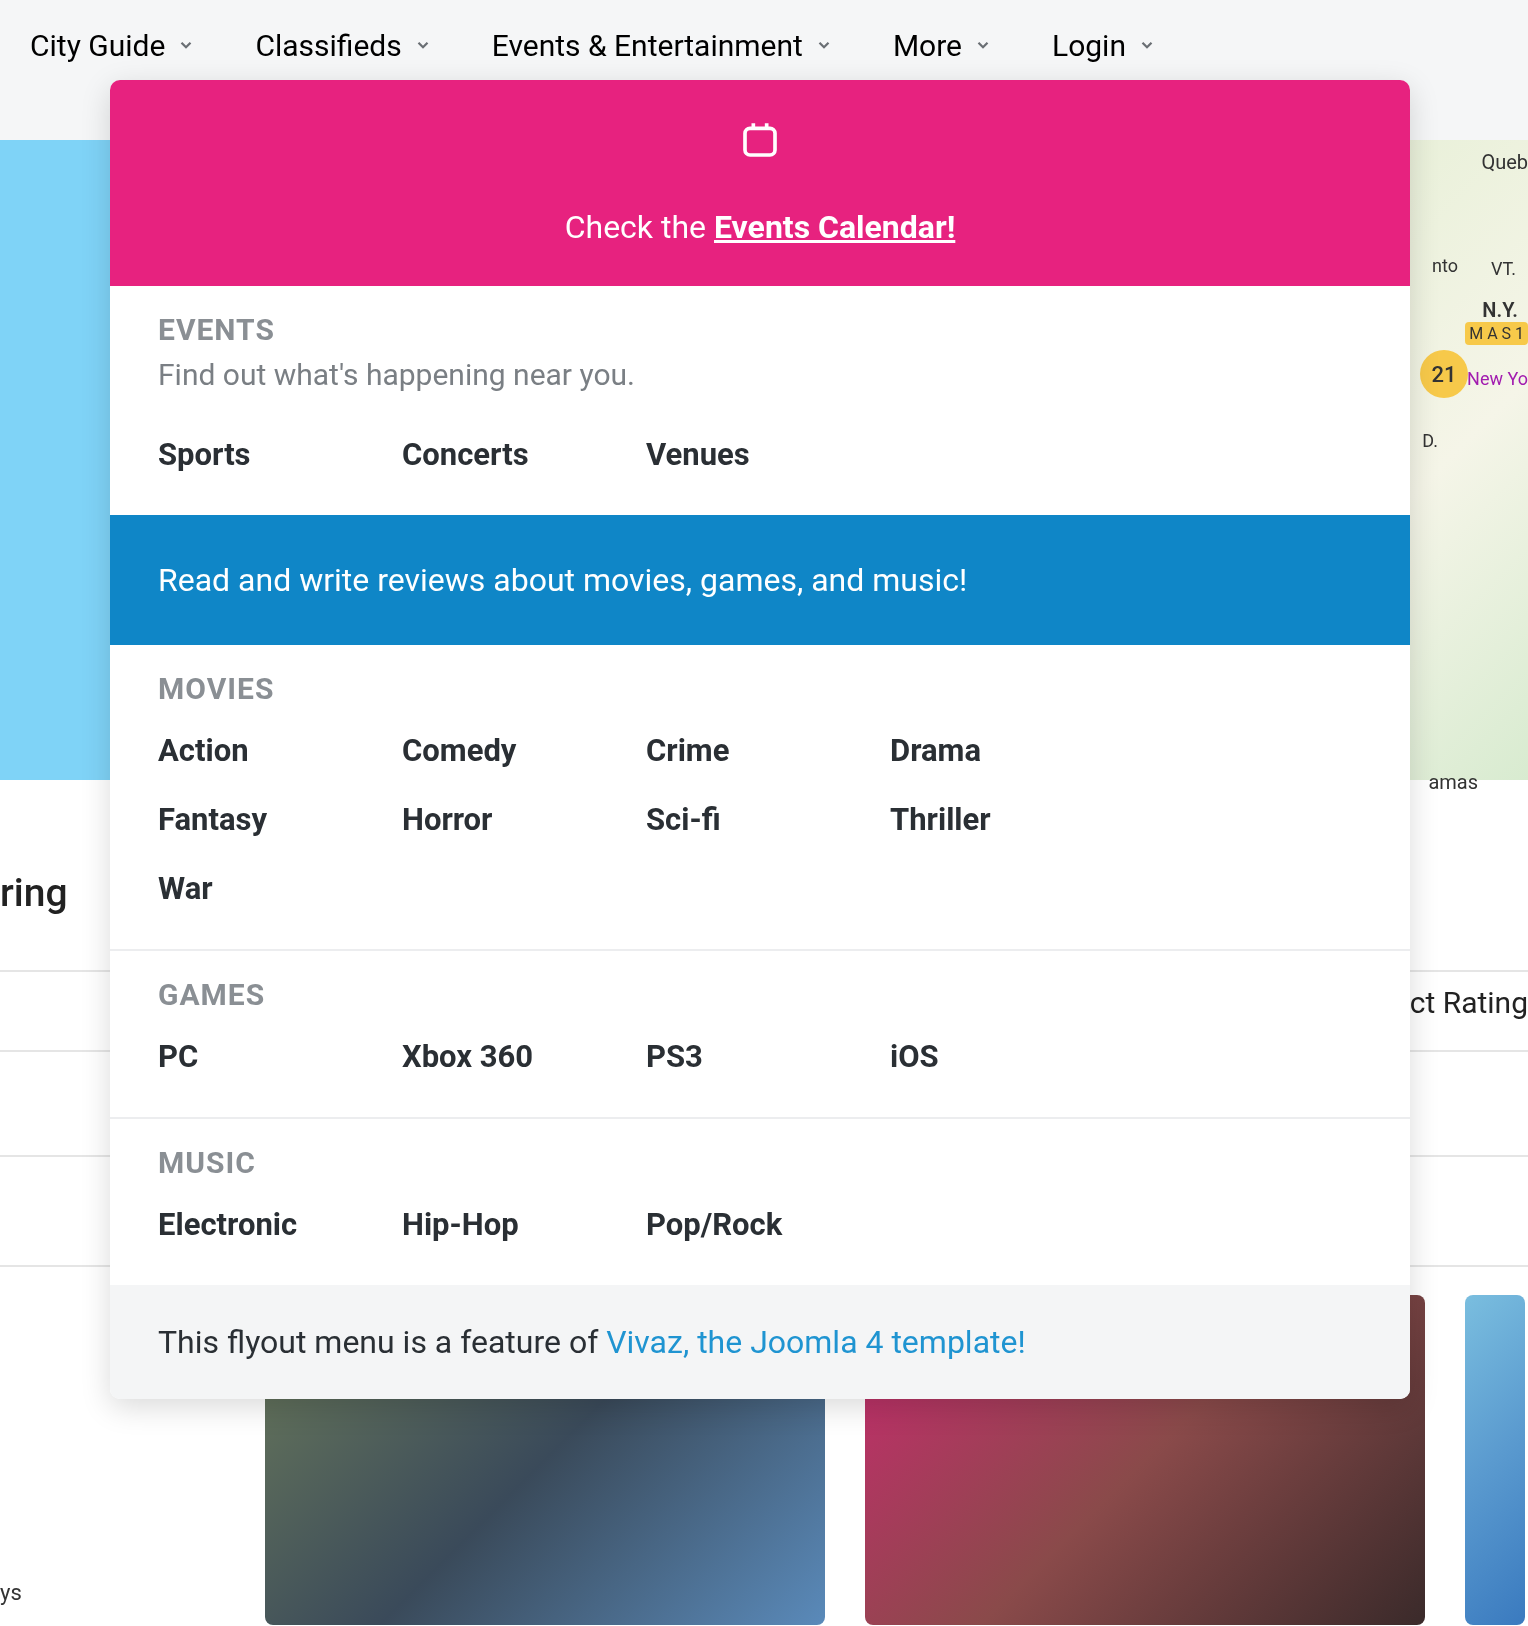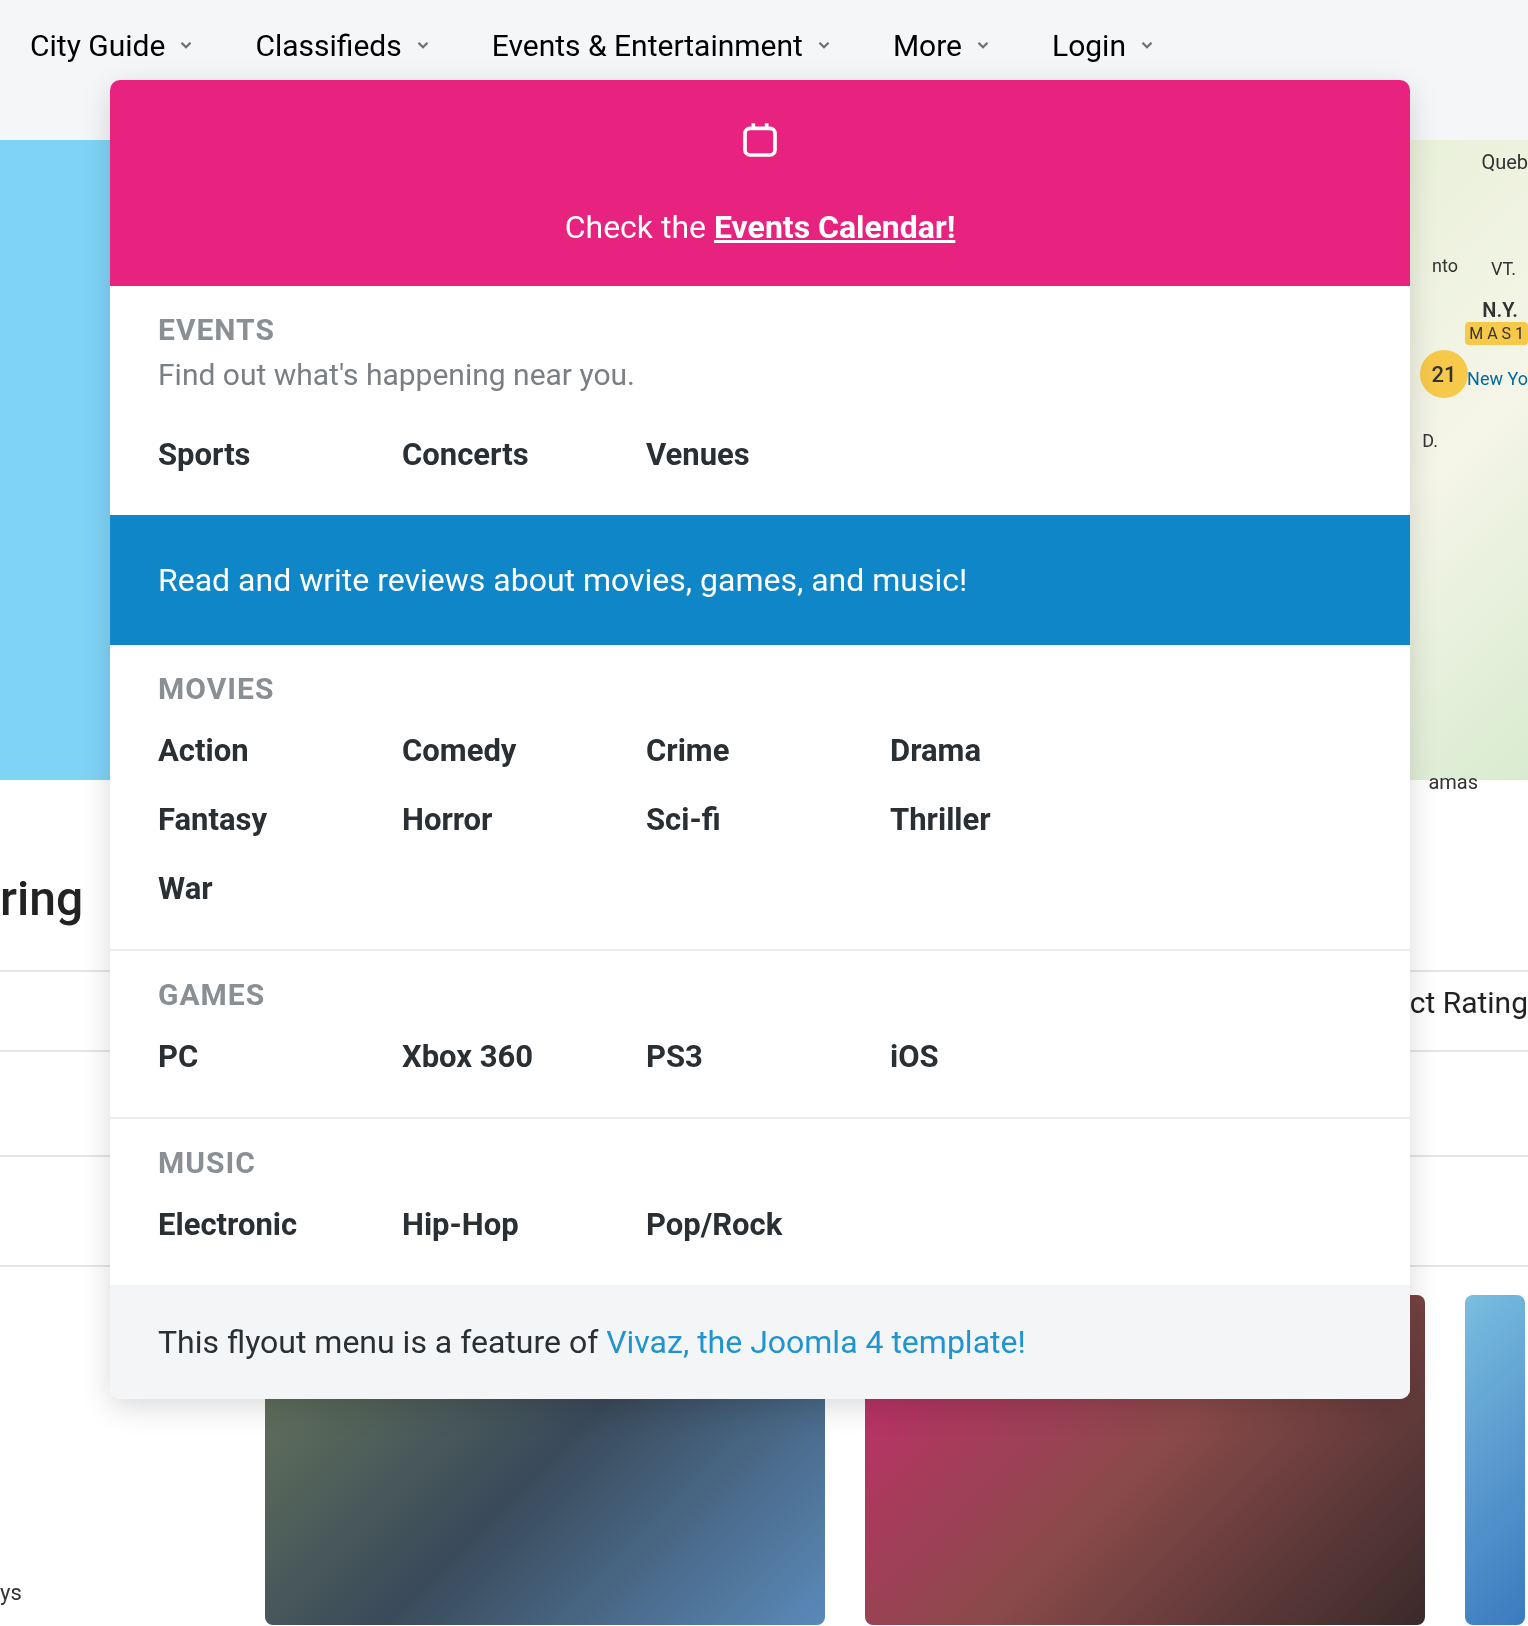--- a/index.html
+++ b/index.html
@@ -64,42 +64,42 @@
   background: #f7c94a;
   display: flex;
   align-items: center;
   justify-content: center;
   font-size: 22px;
   font-weight: 500;
   color: #333;
   z-index: 2;
 }
 .map-label-ny { position: absolute; right: 10px; top: 298px; font-size: 20px; font-weight: 600; color: #333; z-index: 2; }
-.map-label-nyc { position: absolute; right: 0px; top: 368px; font-size: 18px; color: #0369a1; z-index: 2; }
+.map-label-nyc { position: absolute; right: 0px; top: 368px; font-size: 18px; color: #a21caf; z-index: 2; }
 .map-label-vt { position: absolute; right: 12px; top: 258px; font-size: 18px; color: #333; z-index: 2; }
 .map-label-que { position: absolute; right: 0px; top: 150px; font-size: 20px; color: #333; z-index: 2; }
 .map-label-d { position: absolute; right: 90px; top: 430px; font-size: 18px; color: #333; z-index: 2; }
 .map-label-mas { position: absolute; right: 0px; top: 322px; font-size: 16px; color: #333; z-index: 2; background: #f7c94a; border-radius: 4px; padding: 2px 4px; }
 .map-label-nto { position: absolute; right: 70px; top: 255px; font-size: 18px; color: #333; z-index: 2; margin-left: 39px; }
 .map-label-amas { position: absolute; right: 50px; top: 770px; font-size: 20px; color: #333; z-index: 2; }
 
 .bg-white {
   position: absolute;
   left: 0;
   right: 0;
   top: 780px;
   bottom: 0;
   background: #fff;
   z-index: 1;
 }
 .left-text {
   position: absolute;
   left: 0;
   top: 870px;
-  font-size: 48px;
+  font-size: 39px;
   font-weight: 500;
   color: #222;
   z-index: 2;
 }
 .rating-text {
   position: absolute;
   right: 0;
   top: 985px;
   font-size: 30px;
   color: #222;

